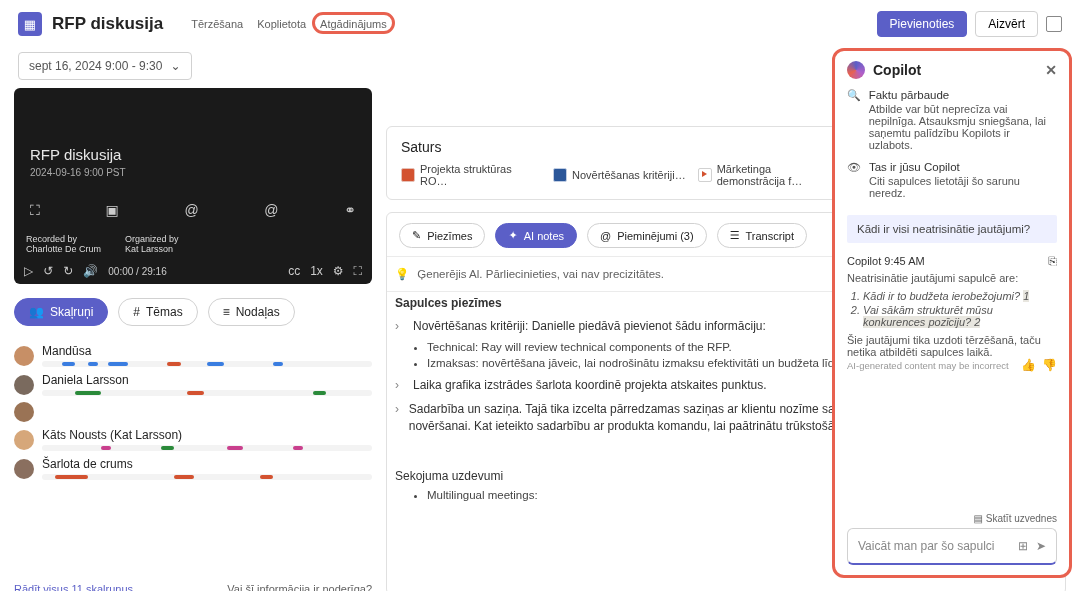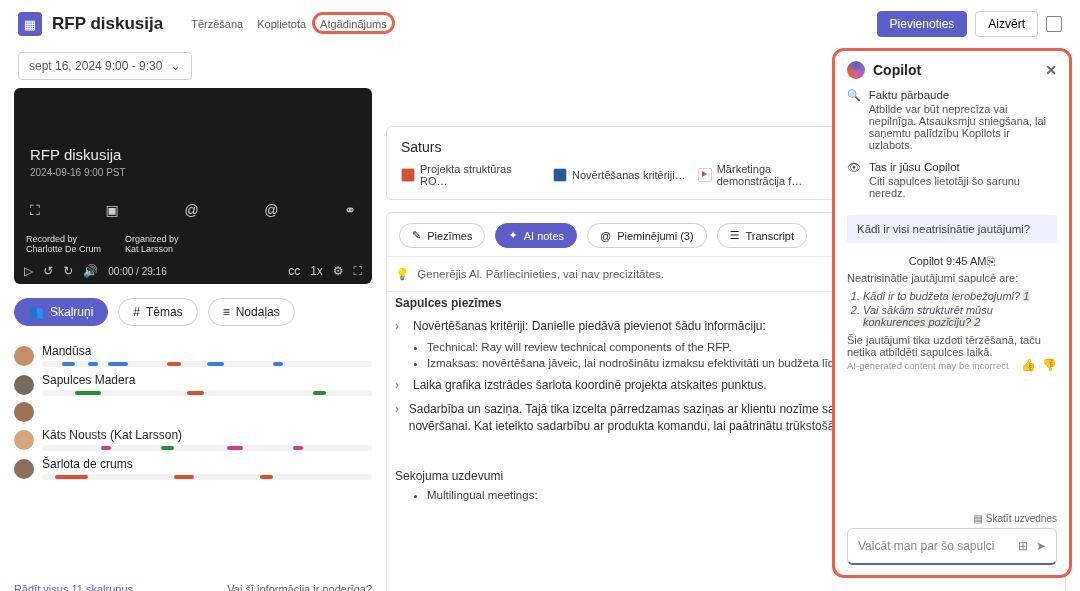--- a/index.html
+++ b/index.html
@@ -80,21 +80,21 @@
 
 .copilot-panel { position: absolute; right: 8px; top: 48px; width: 240px; height: 530px; border: 3px solid #e8614f; border-radius: 12px; background: #fff; padding: 10px 12px; display: flex; flex-direction: column; }
 .copilot-head { display: flex; align-items: center; gap: 8px; font-size: 14px; font-weight: 600; margin-bottom: 10px; }
 .copilot-logo { width: 18px; height: 18px; border-radius: 50%; background: conic-gradient(#5b5fc7, #b160c9, #e8614f, #5b5fc7); }
 .copilot-close { margin-left: auto; cursor: pointer; font-size: 14px; color: #666; }
 .copilot-info { font-size: 11px; color: #555; margin-bottom: 10px; display: flex; gap: 8px; }
 .copilot-info .icn { width: 14px; }
 .copilot-info b { display: block; font-size: 11.5px; color: #333; margin-bottom: 2px; font-weight: 500; }
 .suggestion { background: #eef0ff; border-radius: 2px; padding: 8px 10px; font-size: 11.5px; color: #444; margin: 6px 0 12px; }
 .copilot-msg { font-size: 11px; color: #555; }
-.copilot-msg .ts { font-weight: 500; color: #333; margin-bottom: 4px; display: flex; justify-content: center; }
+.copilot-msg .ts { font-weight: 500; color: #333; margin-bottom: 4px; display: flex; justify-content: space-between; }
 .copilot-msg ol { margin: 6px 0 6px 16px; font-style: italic; }
 .copilot-msg ol li { margin-bottom: 2px; }
 .copilot-msg .hl { background: #e8e6df; }
 .copilot-disclaimer { font-size: 9.5px; color: #999; display: flex; align-items: center; gap: 4px; }
 .copilot-disclaimer .thumbs { margin-left: auto; display: flex; gap: 6px; font-size: 12px; color: #888; }
 .copilot-panel .spacer { flex: 1; }
 .copilot-prompts { text-align: right; font-size: 10px; color: #666; margin-bottom: 4px; }
 .copilot-input { border: 1px solid #d1d1d1; border-radius: 6px; padding: 10px 10px; font-size: 12px; color: #888; display: flex; align-items: center; border-bottom: 2px solid #5b5fc7; }
 .copilot-input .send { margin-left: auto; display: flex; gap: 8px; color: #888; }
 </style>
@@ -179,21 +179,21 @@
               <span style="left:20%;width:6%;background:#3a7de0"></span>
               <span style="left:38%;width:4%;background:#d35230"></span>
               <span style="left:50%;width:5%;background:#3a7de0"></span>
               <span style="left:70%;width:3%;background:#3a7de0"></span>
             </div>
           </div>
         </div>
       <div class="speaker">
           <div class="avatar" style="background:#7a6a5e"></div>
           <div class="speaker-body">
-            <div class="speaker-name">Sapulces Madera</div>
+            <div class="speaker-name">Daniela Larsson</div>
             <div class="timeline">
               <span style="left:10%;width:8%;background:#2a8a3a"></span>
               <span style="left:44%;width:5%;background:#d35230"></span>
               <span style="left:82%;width:4%;background:#2a8a3a"></span>
             </div>
           </div>
         </div>
       <div class="speaker">
           <div class="avatar" style="background:#9a7355"></div>
         </div>

